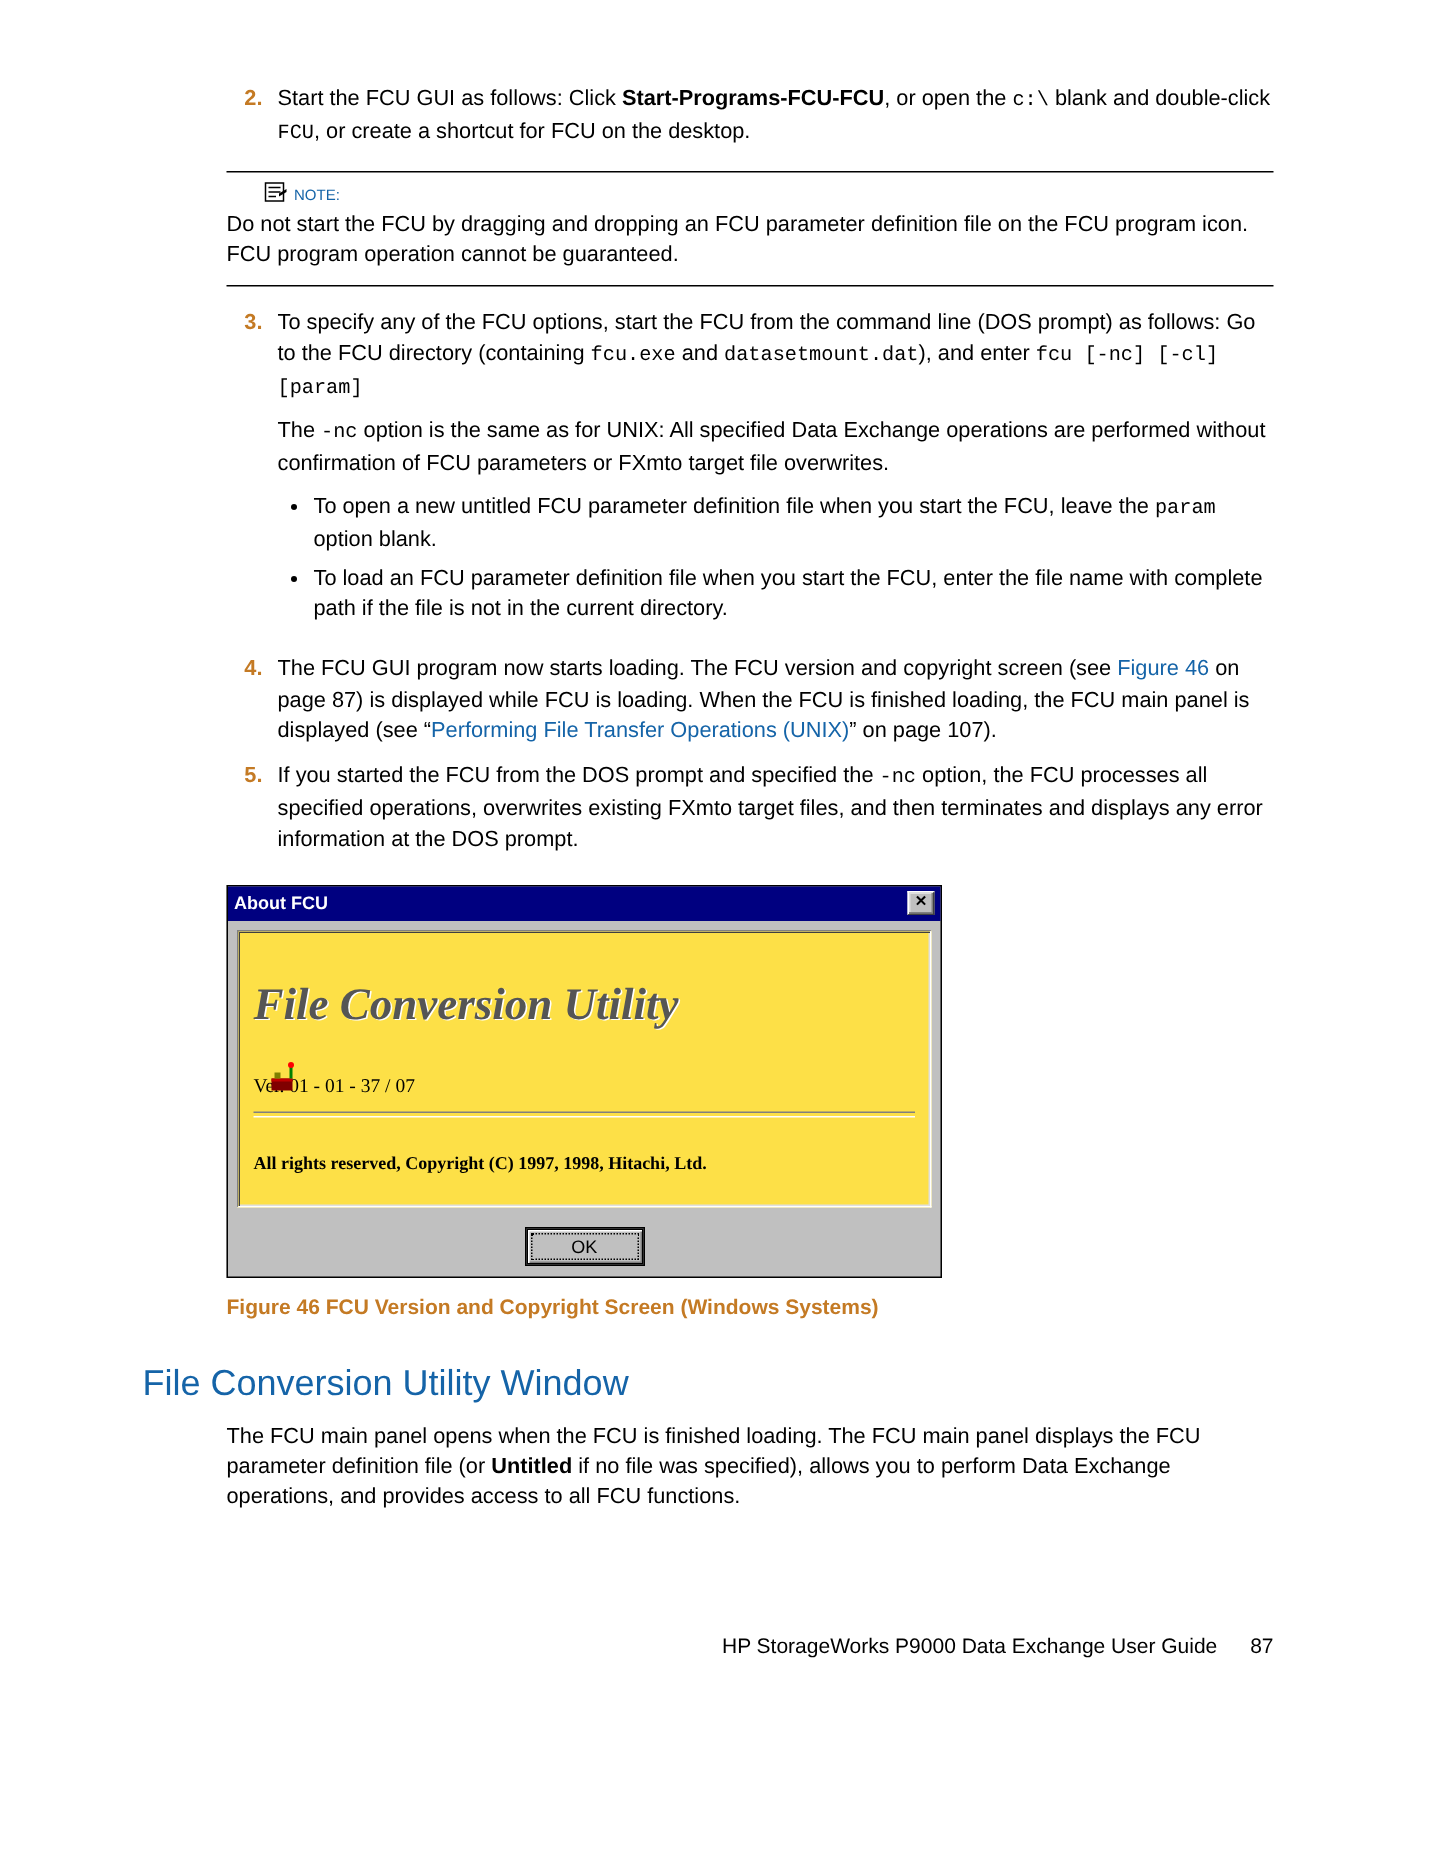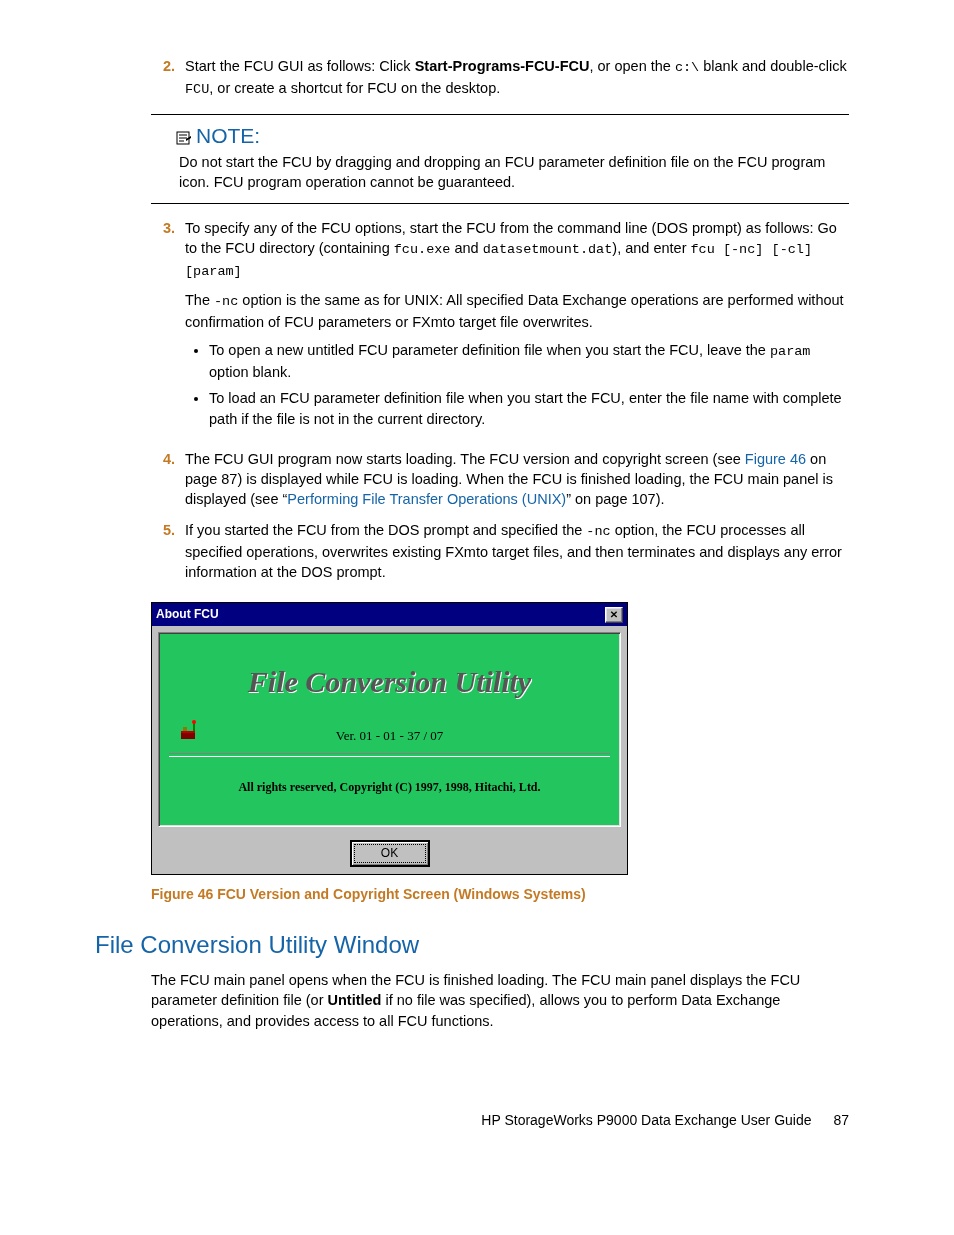--- a/index.html
+++ b/index.html
@@ -40,30 +40,29 @@
     font-size: 13.5px;
   }
   .note-box {
     margin: 14px 0 14px 56px;
     border-top: 1px solid #000;
     border-bottom: 1px solid #000;
     padding: 6px 0 10px 0;
   }
   .note-label {
     color: #1564a8;
-    font-size: 21px;
+    font-size: 10px;
     margin-bottom: 2px;
     padding-left: 25px;
   }
   .note-label svg {
     vertical-align: -2px;
     margin-right: 4px;
   }
   .note-body {
-    margin-left: 28px;
   }
   .para {
     margin: 8px 0;
   }
   ul.bullets {
     margin: 4px 0 10px 0;
     padding-left: 24px;
   }
   ul.bullets li {
     margin-bottom: 6px;
@@ -102,23 +101,22 @@
     border-right-color: #404040;
     border-bottom-color: #404040;
     box-shadow: inset -1px -1px #808080, inset 1px 1px #dfdfdf;
   }
   .inner-panel {
     margin: 6px;
     border: 1px solid #808080;
     border-right-color: #fff;
     border-bottom-color: #fff;
     box-shadow: inset 1px 1px #404040, inset -1px -1px #dfdfdf;
-    background: #22c55e;
-    padding: 18px 10px 24px 10px;
-    text-align: center;
+    background: #fde047;
+    padding: 18px 10px 14px 10px;
     position: relative;
   }
   .fcu-title {
     font-family: "Times New Roman", serif;
     font-style: italic;
     font-weight: bold;
     font-size: 30px;
     color: #555;
     text-shadow: 1px 1px 0 #fff;
     margin: 10px 0 24px 0;

